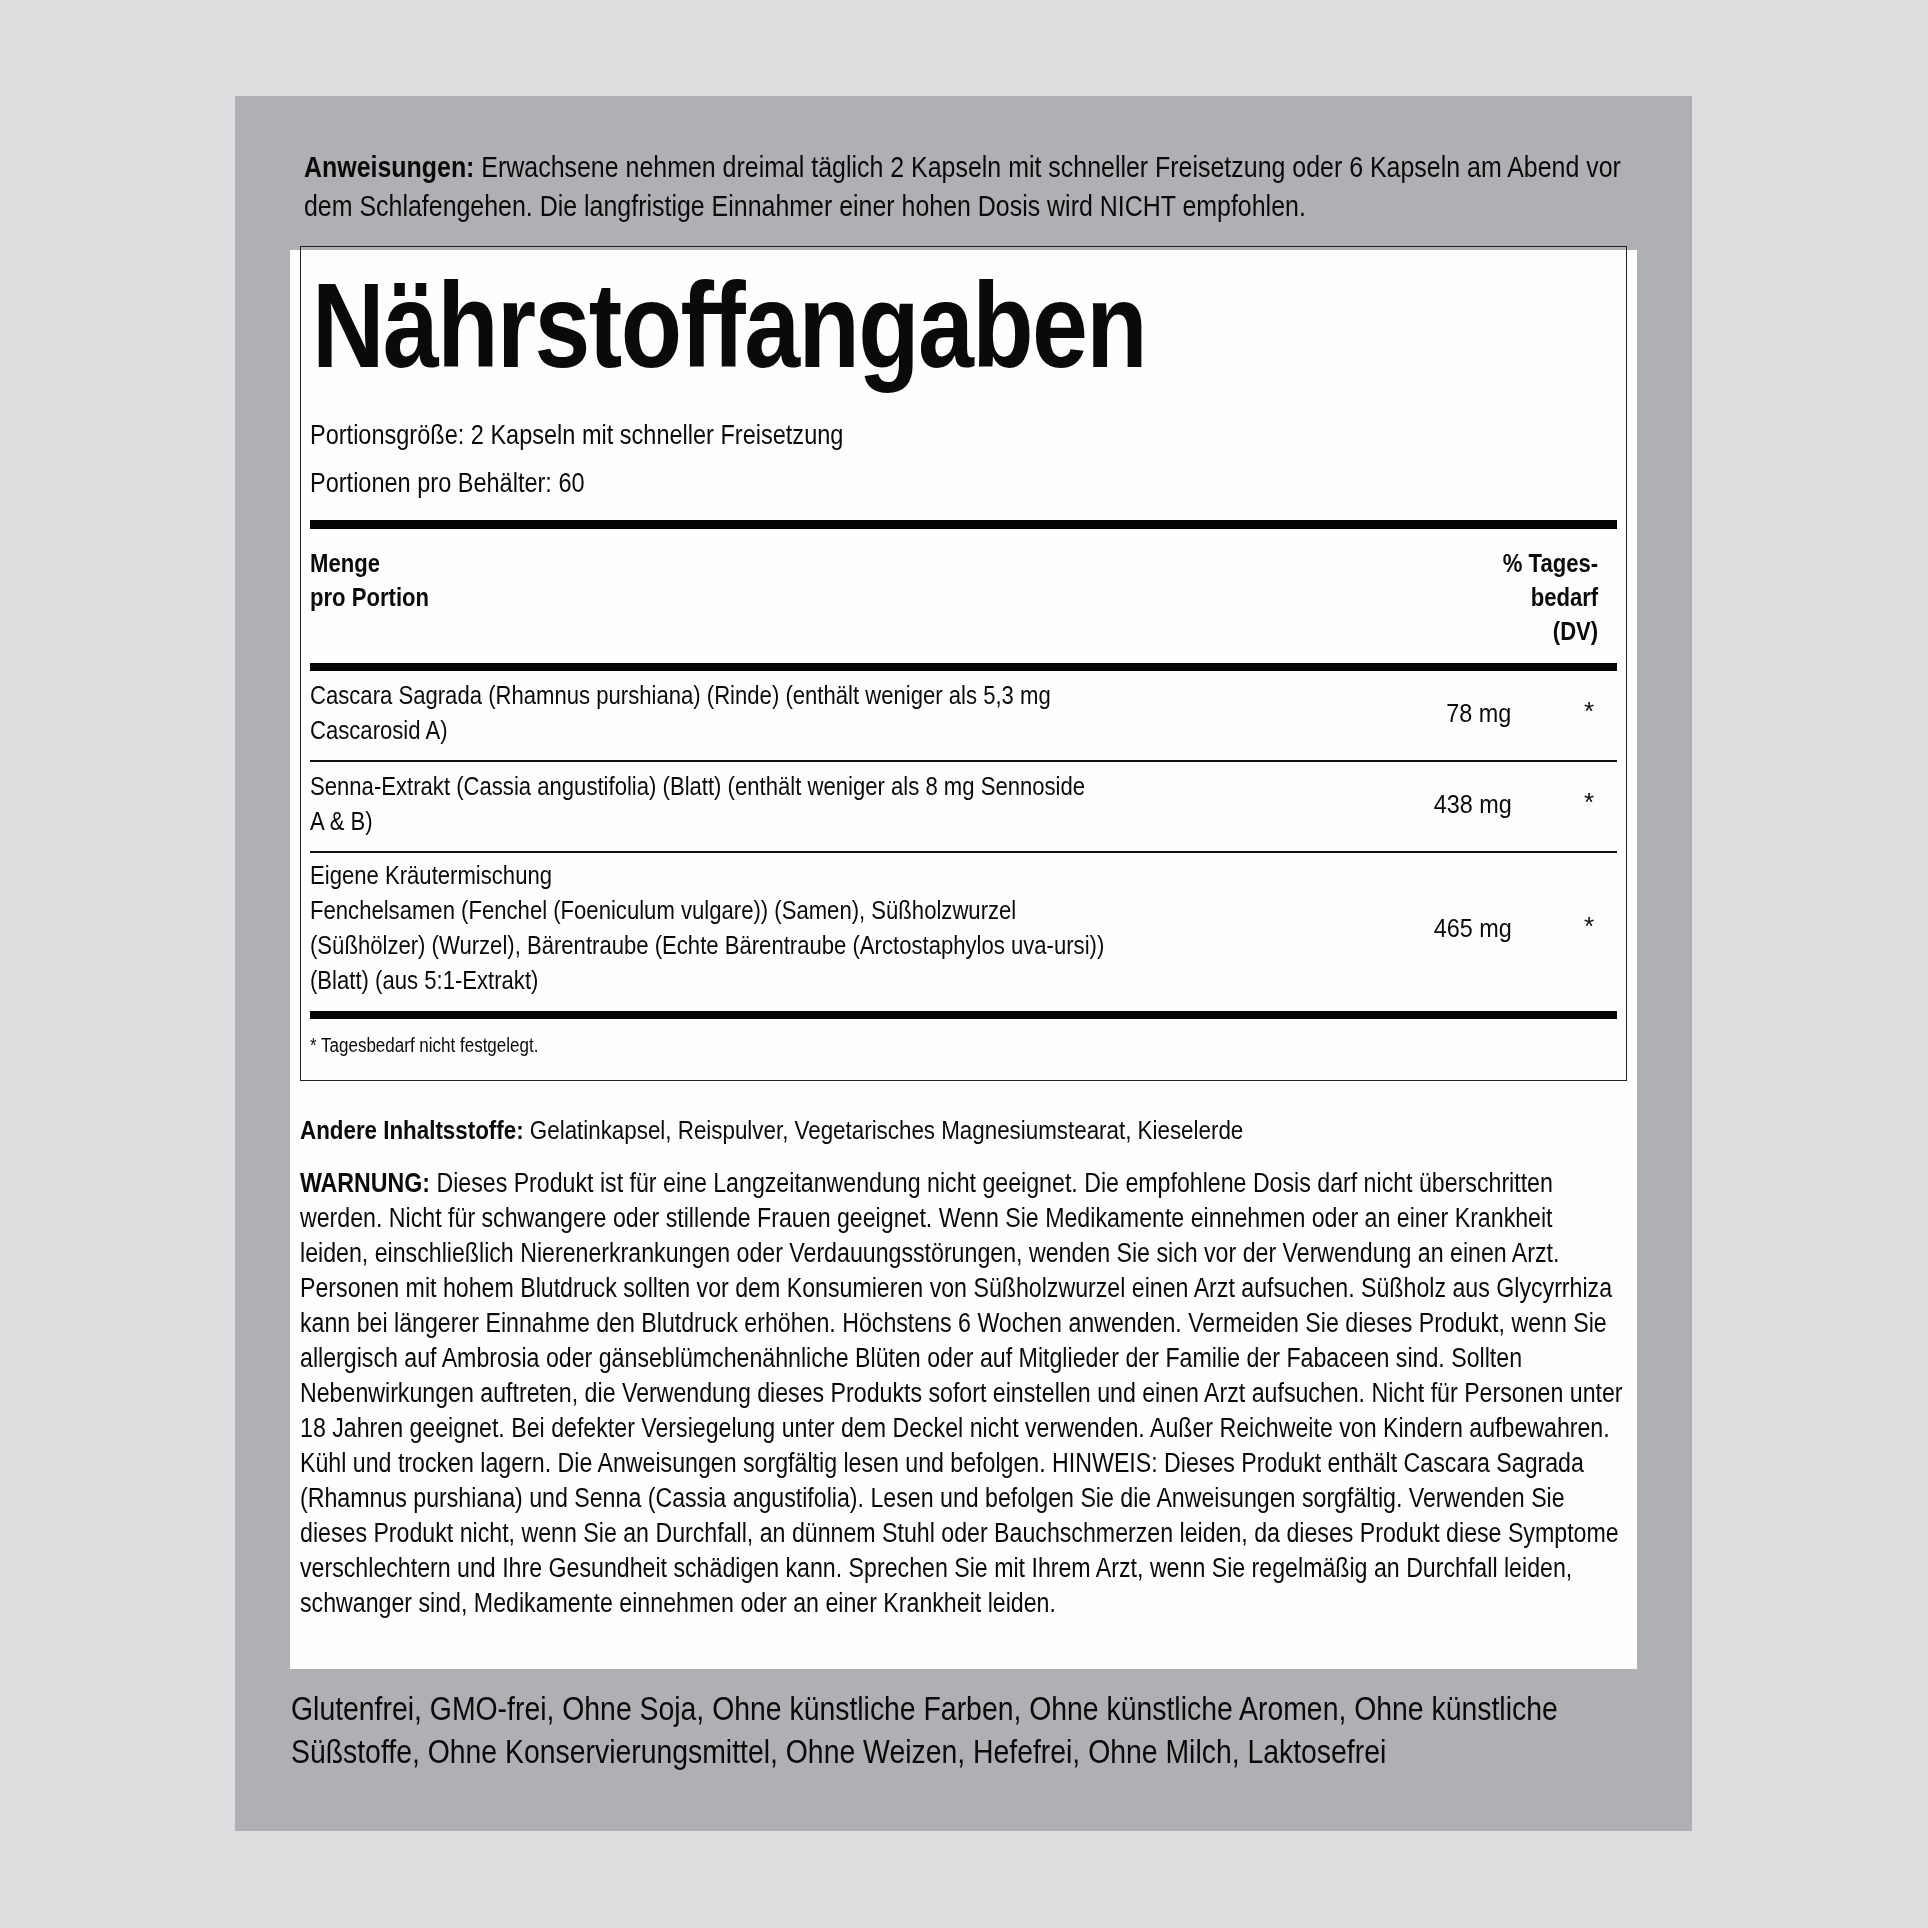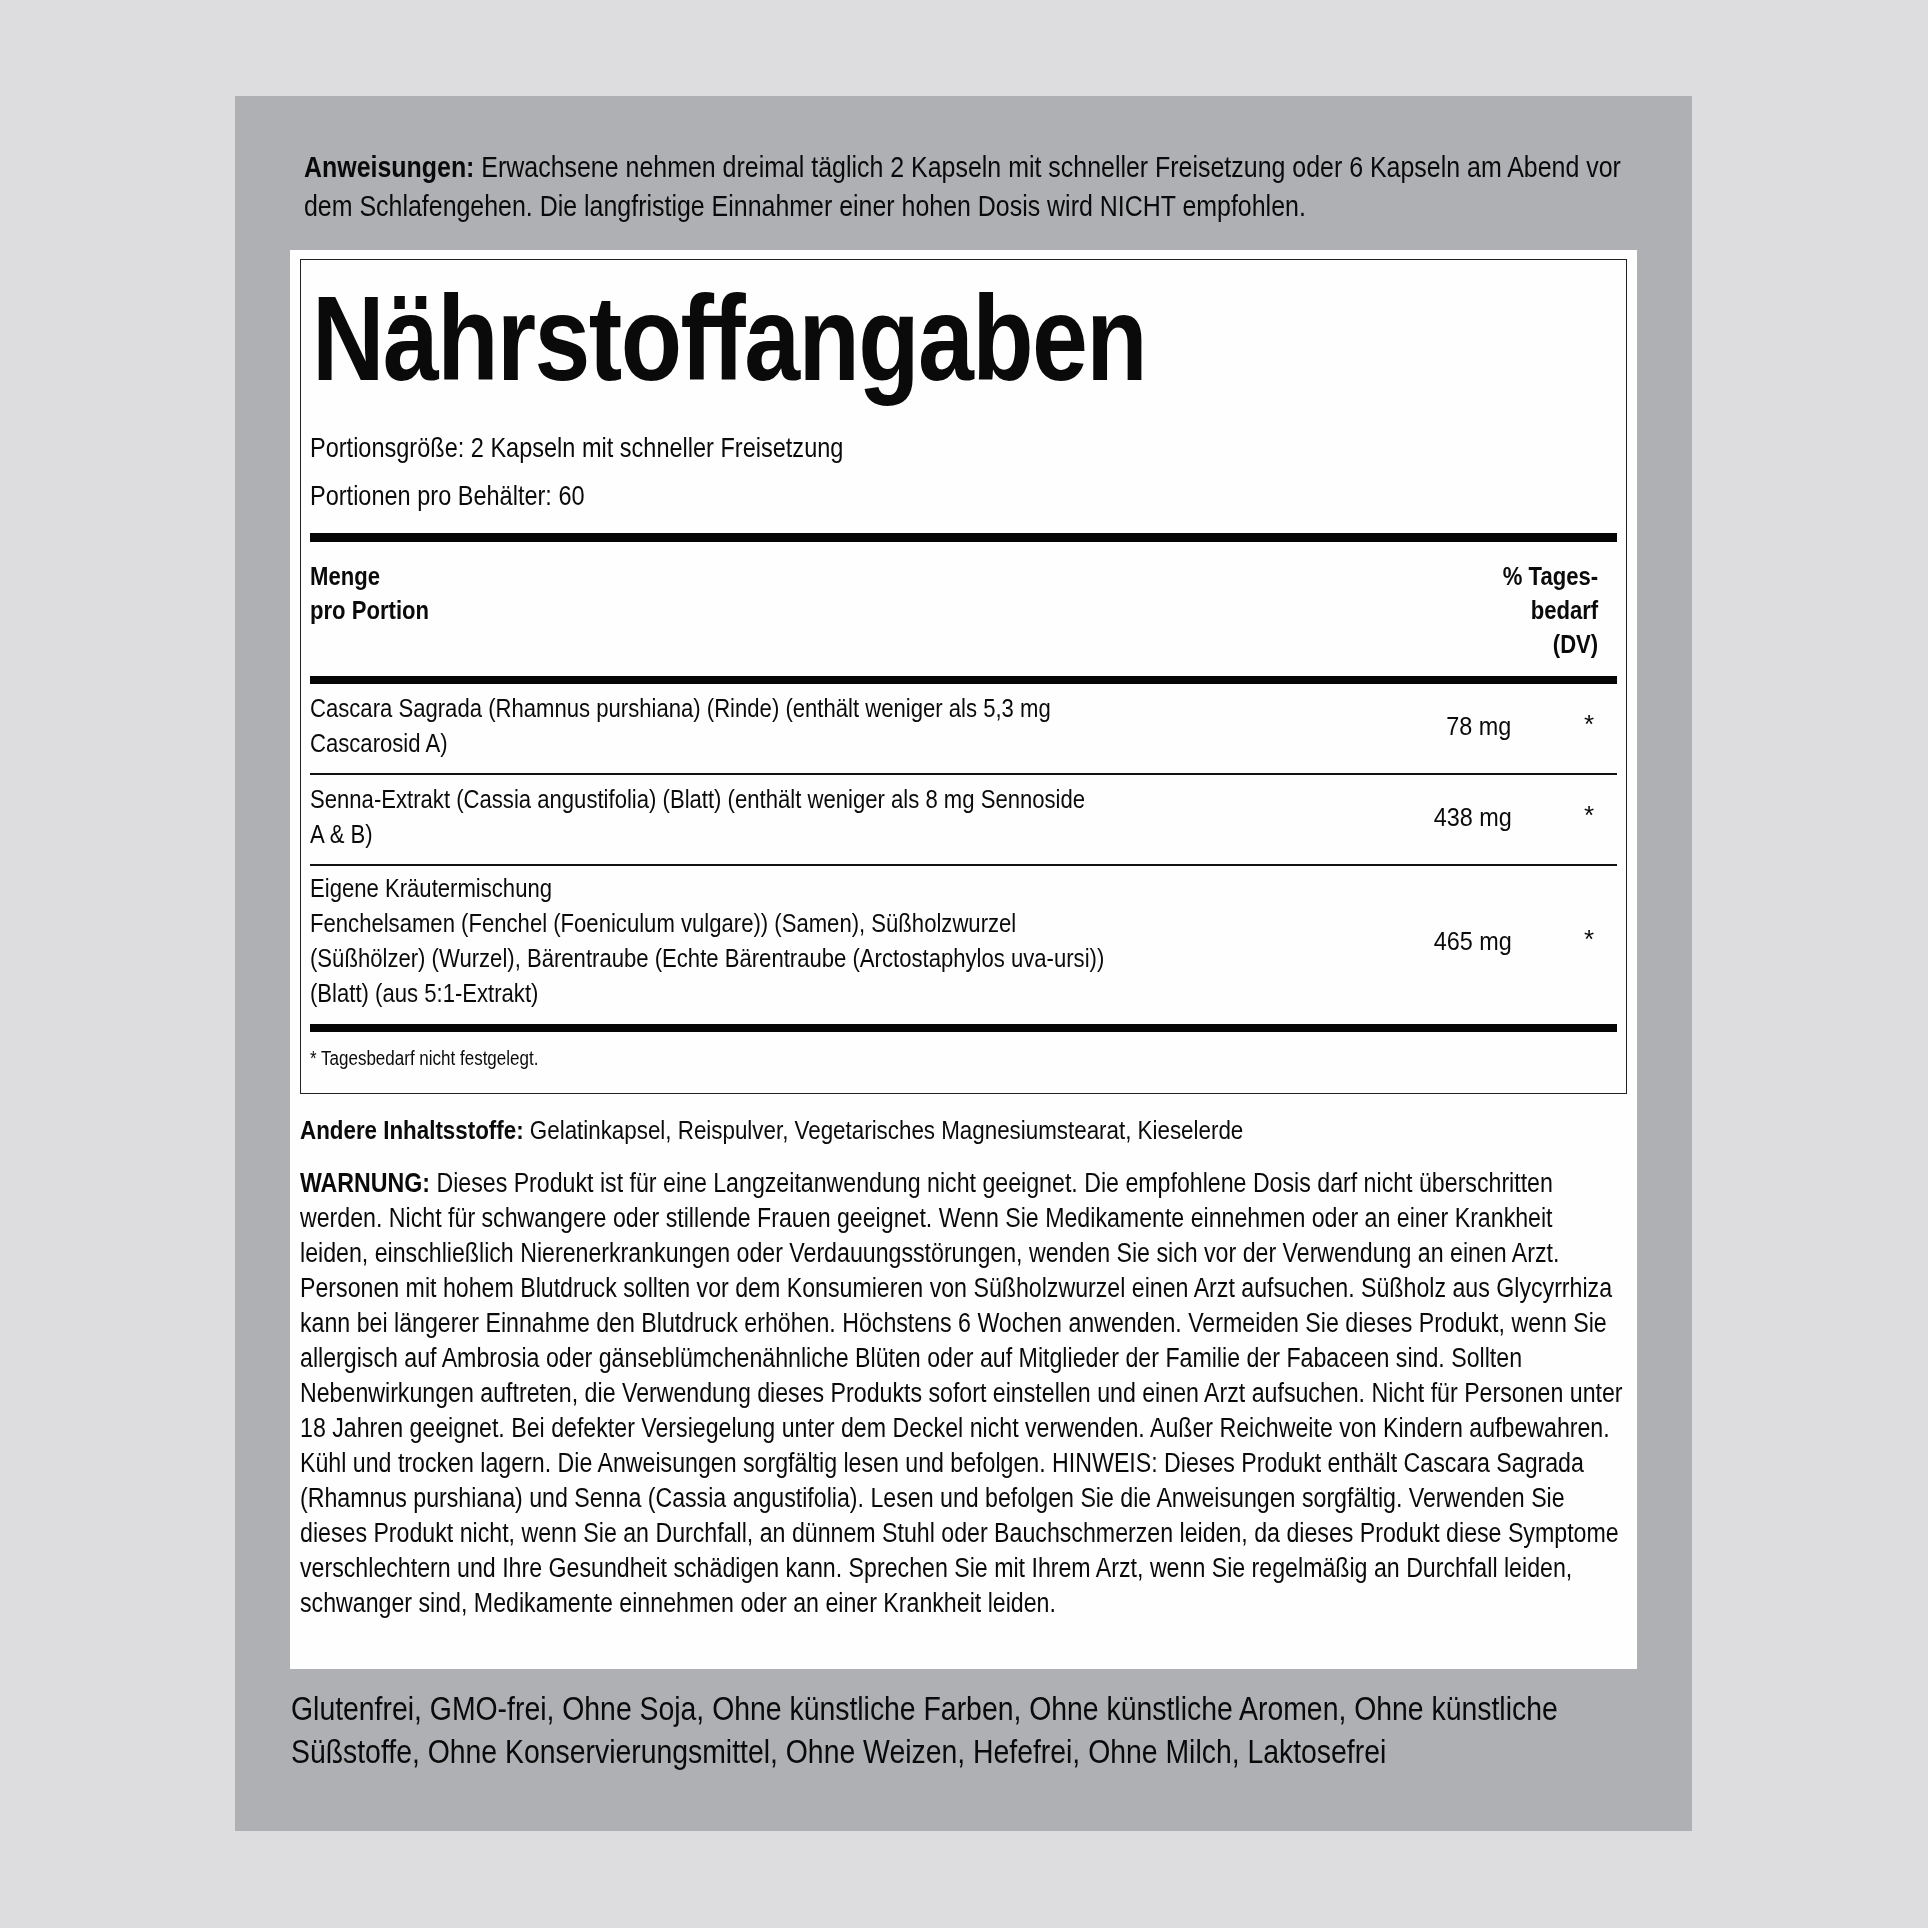--- a/index.html
+++ b/index.html
@@ -15,21 +15,21 @@
     position:absolute; left:304px; top:148px; width:1337px;
     font-size:29px; line-height:39px; transform:scaleX(0.86); transform-origin:left top;
     width:1554px;
   }
   .b { font-weight:bold; }
   .white {
     position:absolute; left:290px; top:250px; width:1347px; height:1419px;
     background:#fdfefd;
   }
   .facts {
-    position:absolute; left:300px; top:259px; width:1325px; height:833px;
+    position:absolute; left:300px; top:246px; width:1325px; height:833px;
     border:1.9px solid #222;
   }
   .title {
     position:absolute; left:11.3px; top:7.5px; font-size:121px; font-weight:bold;
     line-height:141px; letter-spacing:-1.9px; transform:scaleX(0.83); transform-origin:left top;
     white-space:nowrap;
   }
   .serv {
     position:absolute; left:9.4px; font-size:28px; line-height:34px;
     transform:scaleX(0.84); transform-origin:left top; white-space:nowrap;

